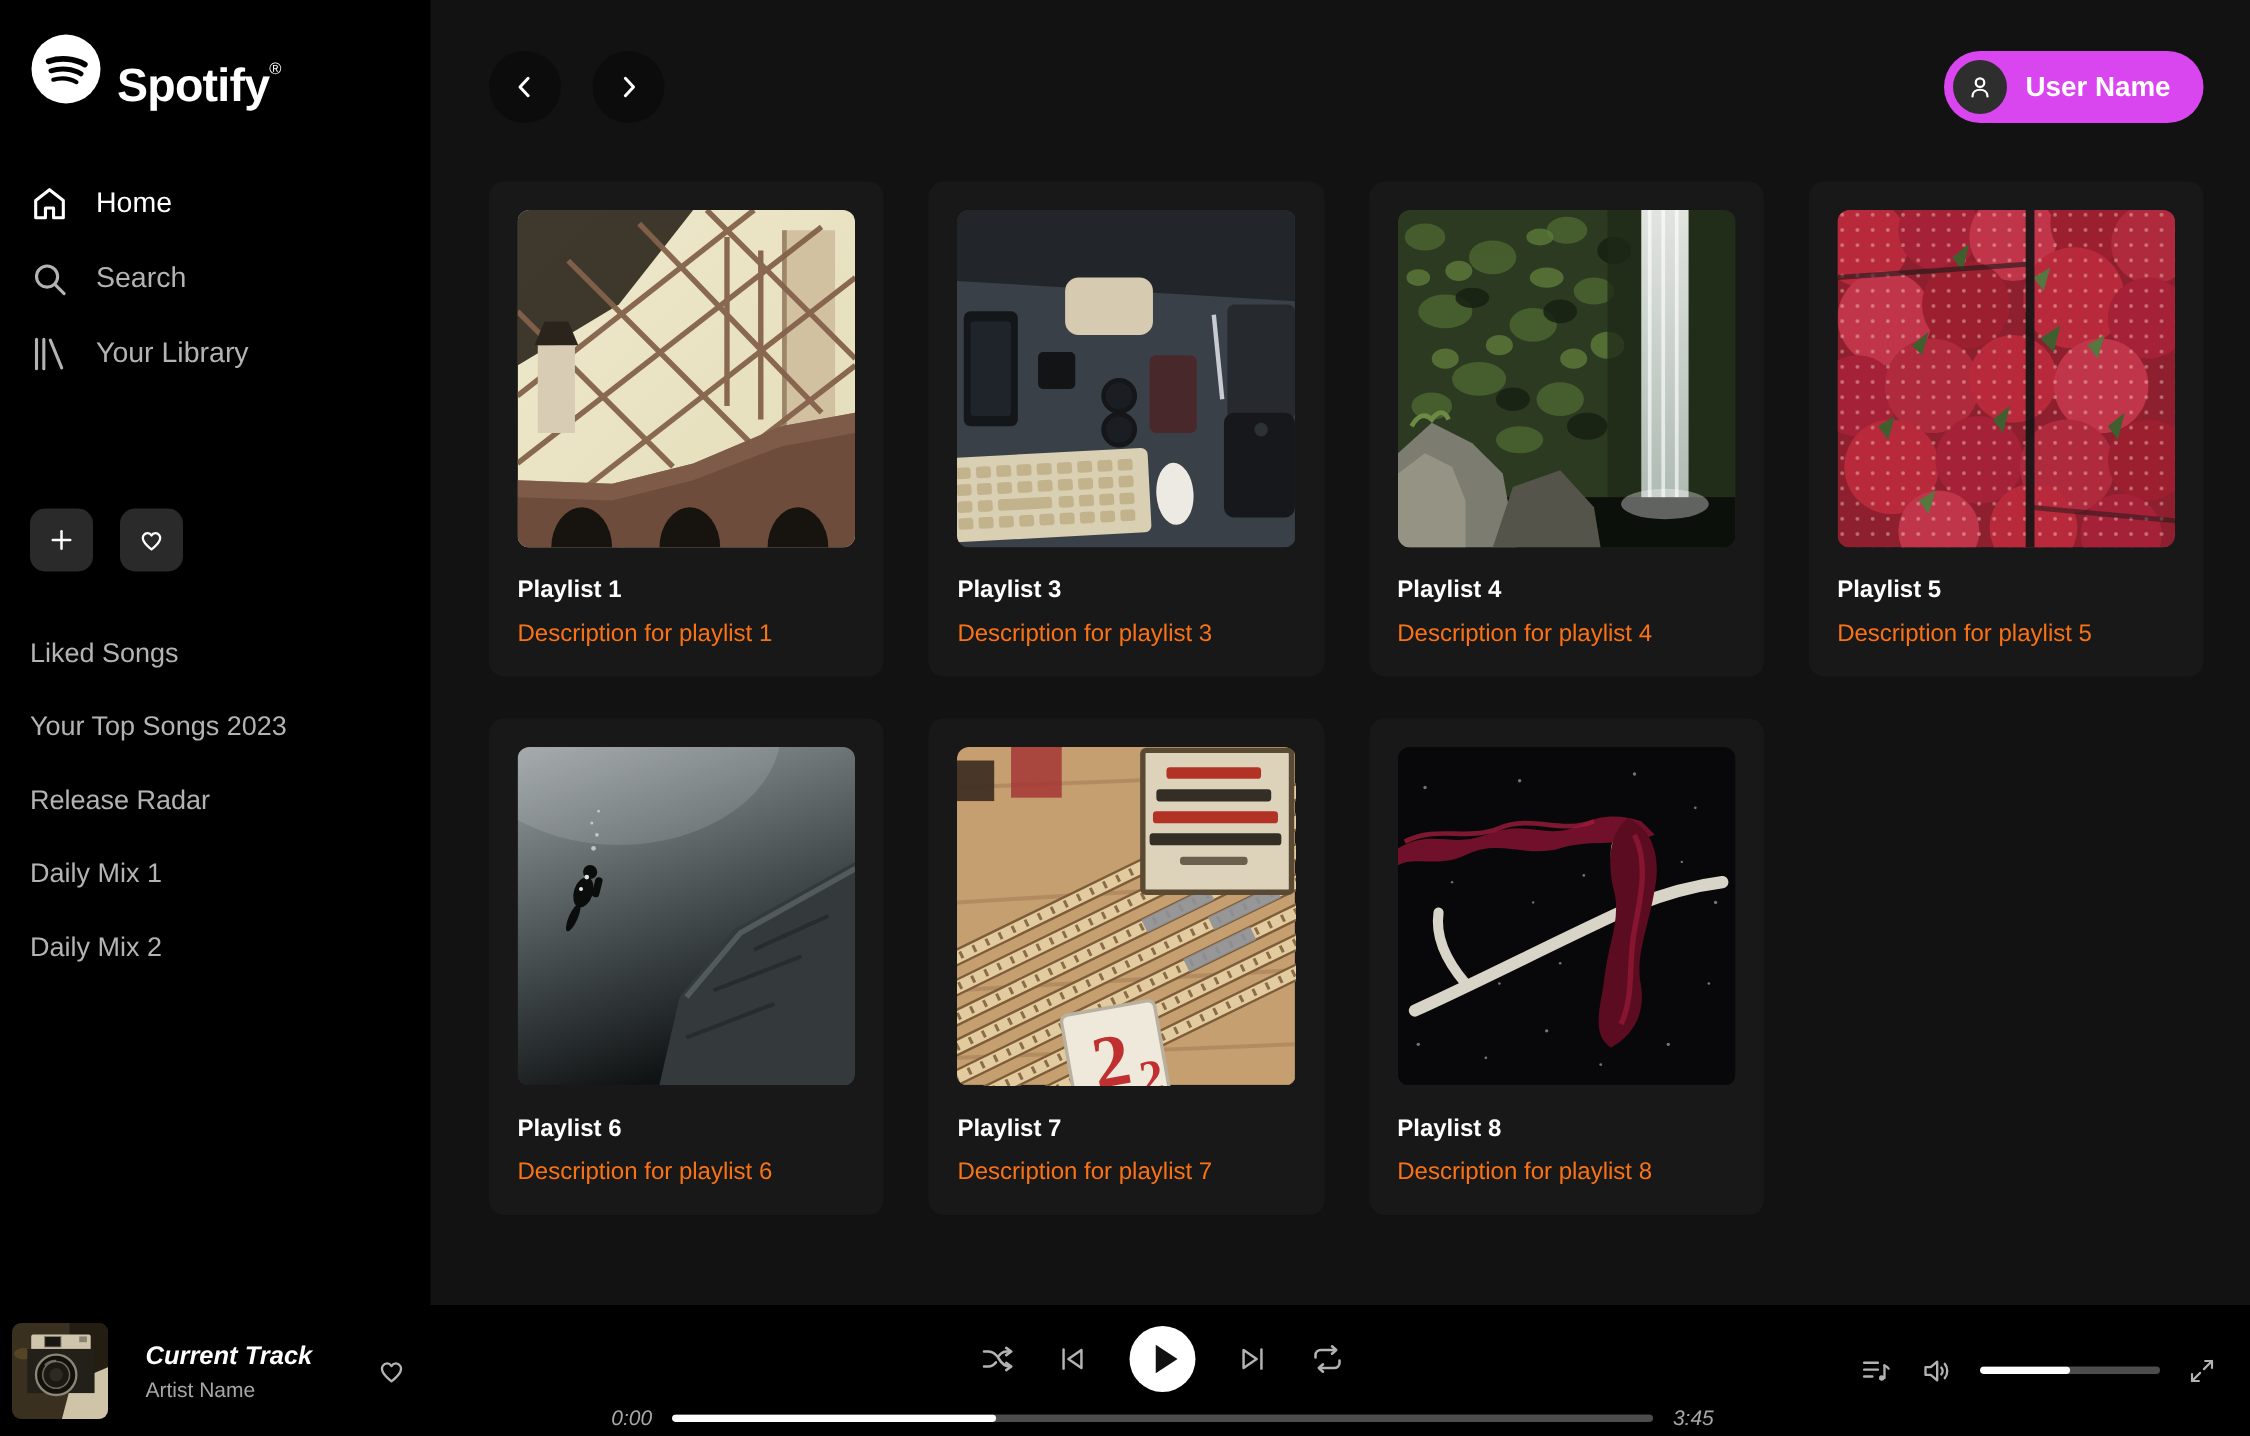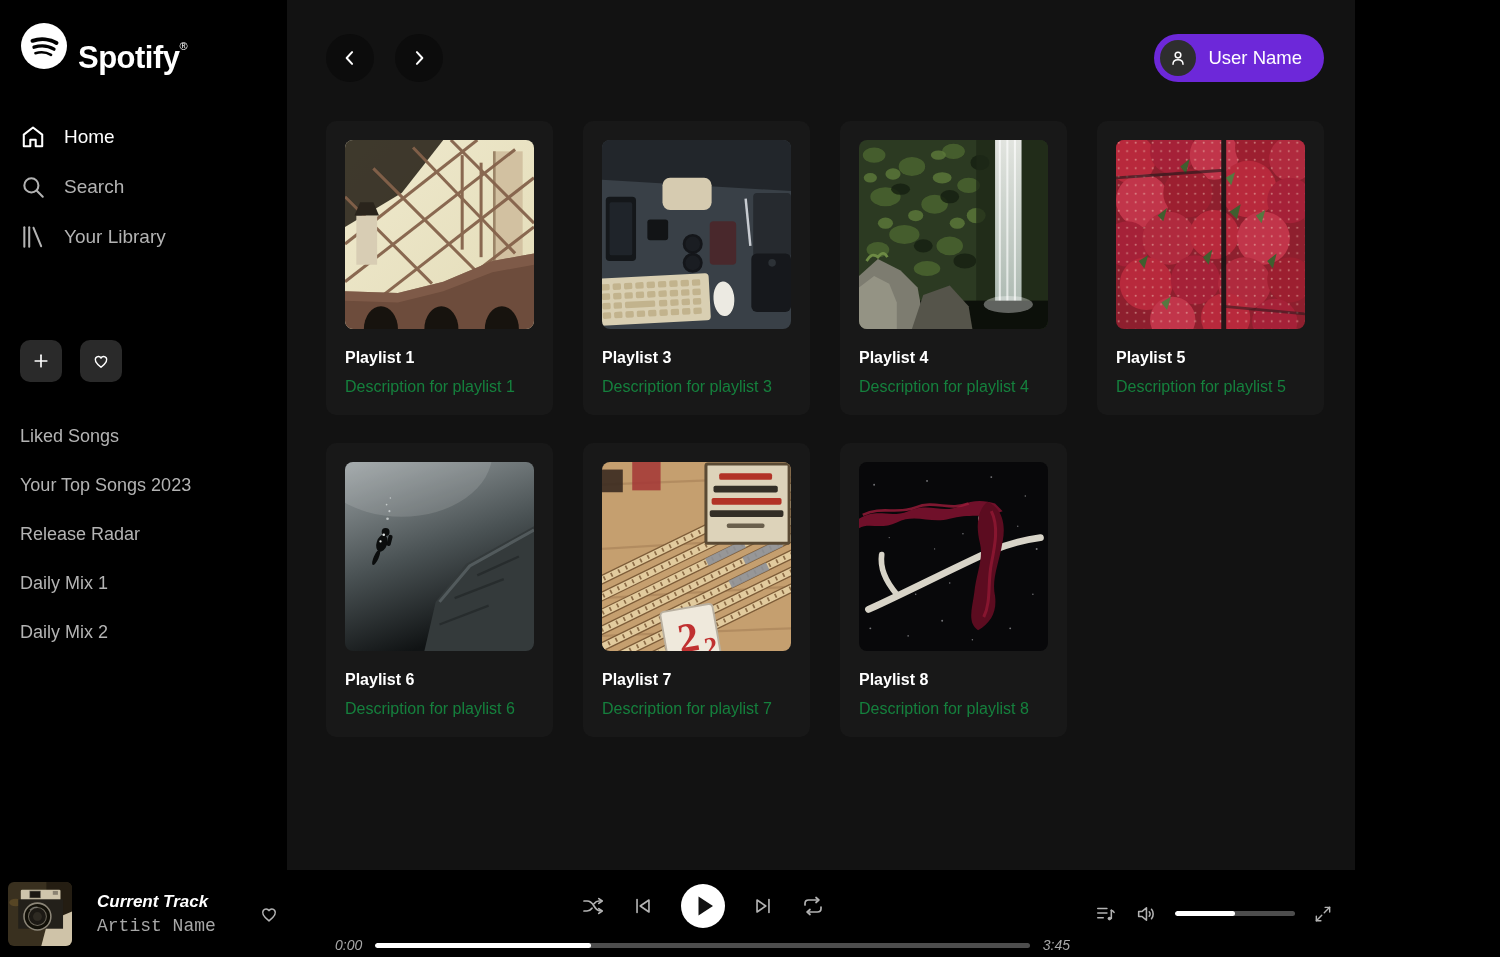--- a/index.html
+++ b/index.html
@@ -1,18 +1,18 @@
 <!DOCTYPE html>
 <html><head>
 <meta charset="utf-8">
 <style>
   * { margin:0; padding:0; box-sizing:border-box; }
   html,body { width:1500px; height:957px; background:#000; overflow:hidden;
               font-family:"Liberation Sans", sans-serif; }
-  .app { width:1355px; height:957px; display:grid;
+  .app { width:1500px; height:957px; display:grid;
          grid-template-columns:287px 1fr; grid-template-rows:1fr 87px; }
 
   
   .sidebar { grid-row:1; grid-column:1; background:#000; padding:22px 16px 0 20px; }
   .logo-row { display:flex; align-items:flex-start; gap:10px; margin-bottom:30px; }
   .logo-row svg { flex-shrink:0; }
   .brand { color:#fff; font-size:31px; font-weight:700; letter-spacing:-0.5px; line-height:48px; }
   .brand sup { font-size:11px; font-weight:400; vertical-align:18px; }
   .nav-item { display:flex; align-items:center; gap:18px; height:50px; cursor:pointer; }
   .nav-item .nav-label { font-size:19px; color:#b3b3b3; }
@@ -24,42 +24,42 @@
   .pl-list { margin-top:30px; }
   .pl-item { height:49px; display:flex; align-items:center; color:#b3b3b3;
              font-size:18px; cursor:pointer; }
 
   
   .main { grid-row:1; grid-column:2; background:#121212; padding:34px 31px 0 39px; overflow:hidden; }
   .topbar { display:flex; align-items:center; justify-content:space-between; }
   .nav-arrows { display:flex; gap:21px; }
   .circle-btn { width:48px; height:48px; border-radius:50%; background:#0c0c0c; border:none;
                 display:flex; align-items:center; justify-content:center; cursor:pointer; }
-  .user-pill { display:flex; align-items:center; background:#6d28d9; border:none; border-radius:26px;
-               height:48px; padding:6px; cursor:pointer; }
+  .user-pill { display:flex; align-items:center; background:#d946ef; border:none; border-radius:26px;
+               height:48px; padding:6px; cursor:pointer;font-weight:bold; }
   .avatar { width:36px; height:36px; border-radius:50%; background:#2e2e2e;
             display:flex; align-items:center; justify-content:center; }
   .user-name { color:#fff; font-size:18.5px; margin:0 16px 0 12px; }
 
   .grid { margin-top:39px; display:grid; grid-template-columns:repeat(4,1fr);
           column-gap:30px; row-gap:28px; }
   .card { background:#181818; border-radius:10px; padding:19px; cursor:pointer; }
   .card-img { width:100%; aspect-ratio:1/1; border-radius:8px; overflow:hidden; display:block; }
   .card-img svg { width:100%; height:100%; display:block; }
   .card-title { color:#fff; font-size:16px; font-weight:700; margin-top:20px; }
-  .card-desc { color:#15803d; font-size:16px; margin-top:11px; }
+  .card-desc { color:#f97316; font-size:16px; margin-top:11px; }
 
   
   .player { grid-row:2; grid-column:1 / 3; background:#000; display:flex; align-items:center; }
   .p-left { width:330px; flex-shrink:0; display:flex; align-items:center; padding-left:8px; }
   .album-art { width:64px; height:64px; border-radius:6px; overflow:hidden; flex-shrink:0; }
   .album-art svg { width:100%; height:100%; display:block; }
   .track-info { margin-left:25px; }
   .track-title { color:#fff; font-size:17px; font-weight:700;font-style:italic; }
-  .track-artist { color:#a7a7a7; font-size:18px; margin-top:4px;font-family:Liberation Mono, monospace; }
+  .track-artist { color:#a7a7a7; font-size:14px; margin-top:4px; }
   .like-btn { background:none; border:none; margin-left:42px; cursor:pointer; display:flex; }
   .p-center { flex:1; display:flex; flex-direction:column; align-items:center; padding-top:10px;font-style:italic; }
   .controls { display:flex; align-items:center; gap:27px; }
   .ctl-btn { background:none; border:none; cursor:pointer; display:flex; align-items:center; }
   .play-btn { width:44px; height:44px; border-radius:50%; background:#fff; border:none;
               display:flex; align-items:center; justify-content:center; cursor:pointer; }
   .progress-row { display:flex; align-items:center; gap:13px; margin-top:9px; width:735px; }
   .time { color:#a7a7a7; font-size:14px; flex-shrink:0; }
   .bar { flex:1; height:5px; border-radius:3px; background:#4d4d4d; cursor:pointer; overflow:hidden; }
   .bar-fill { height:100%; background:#fff; border-radius:3px; }

